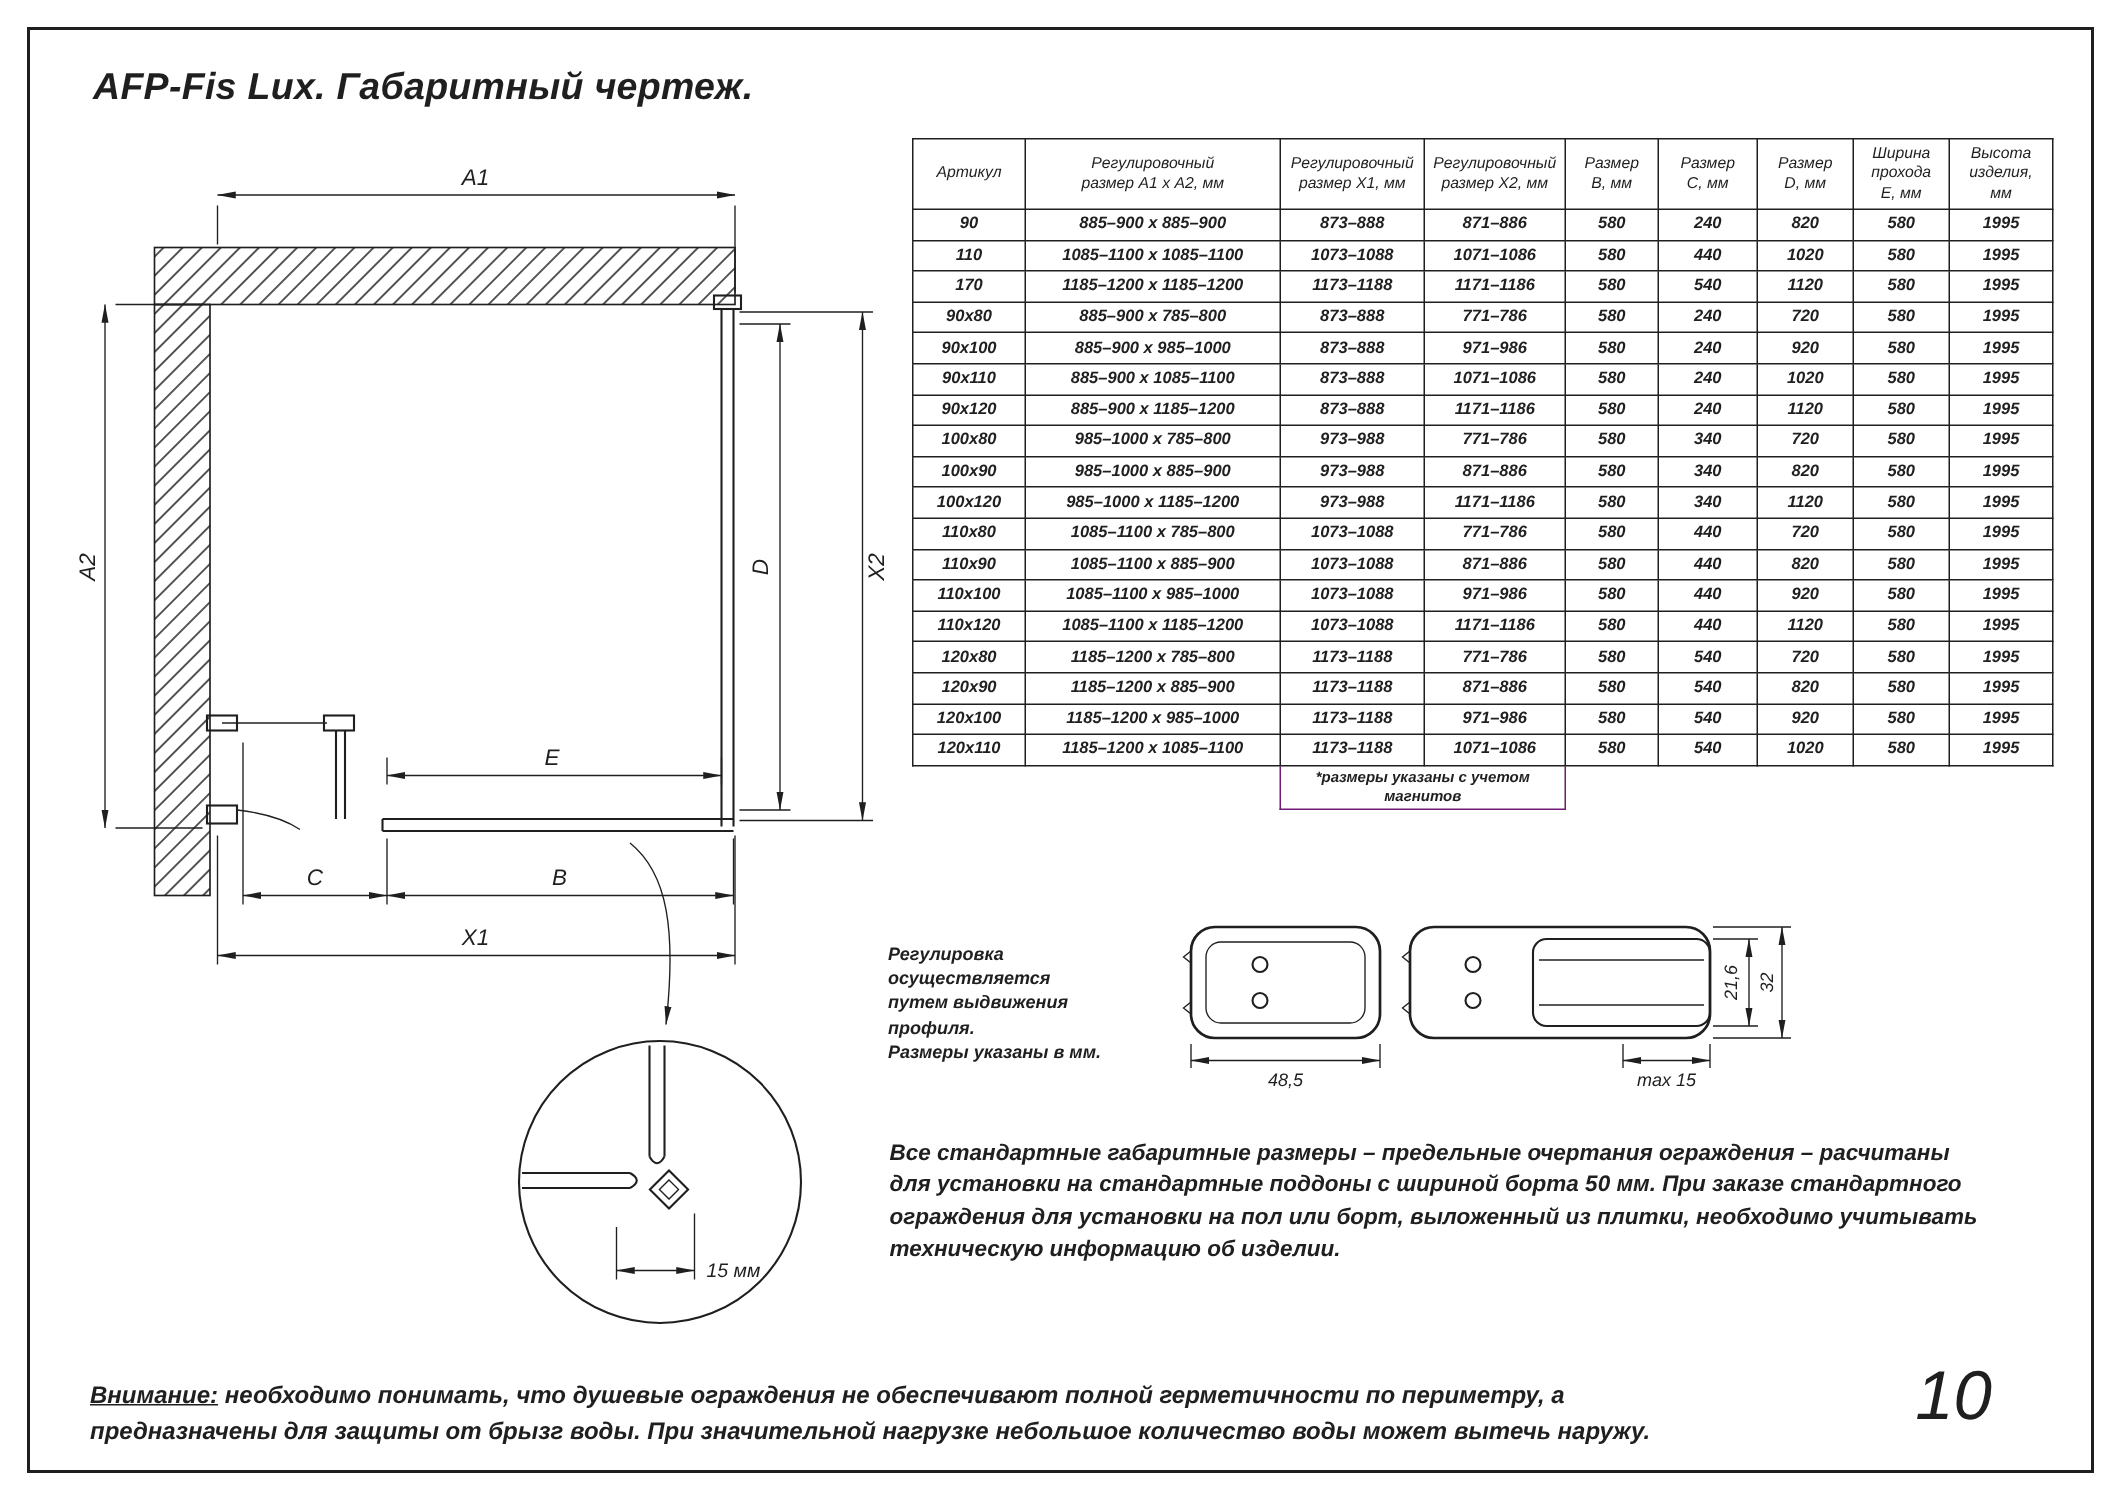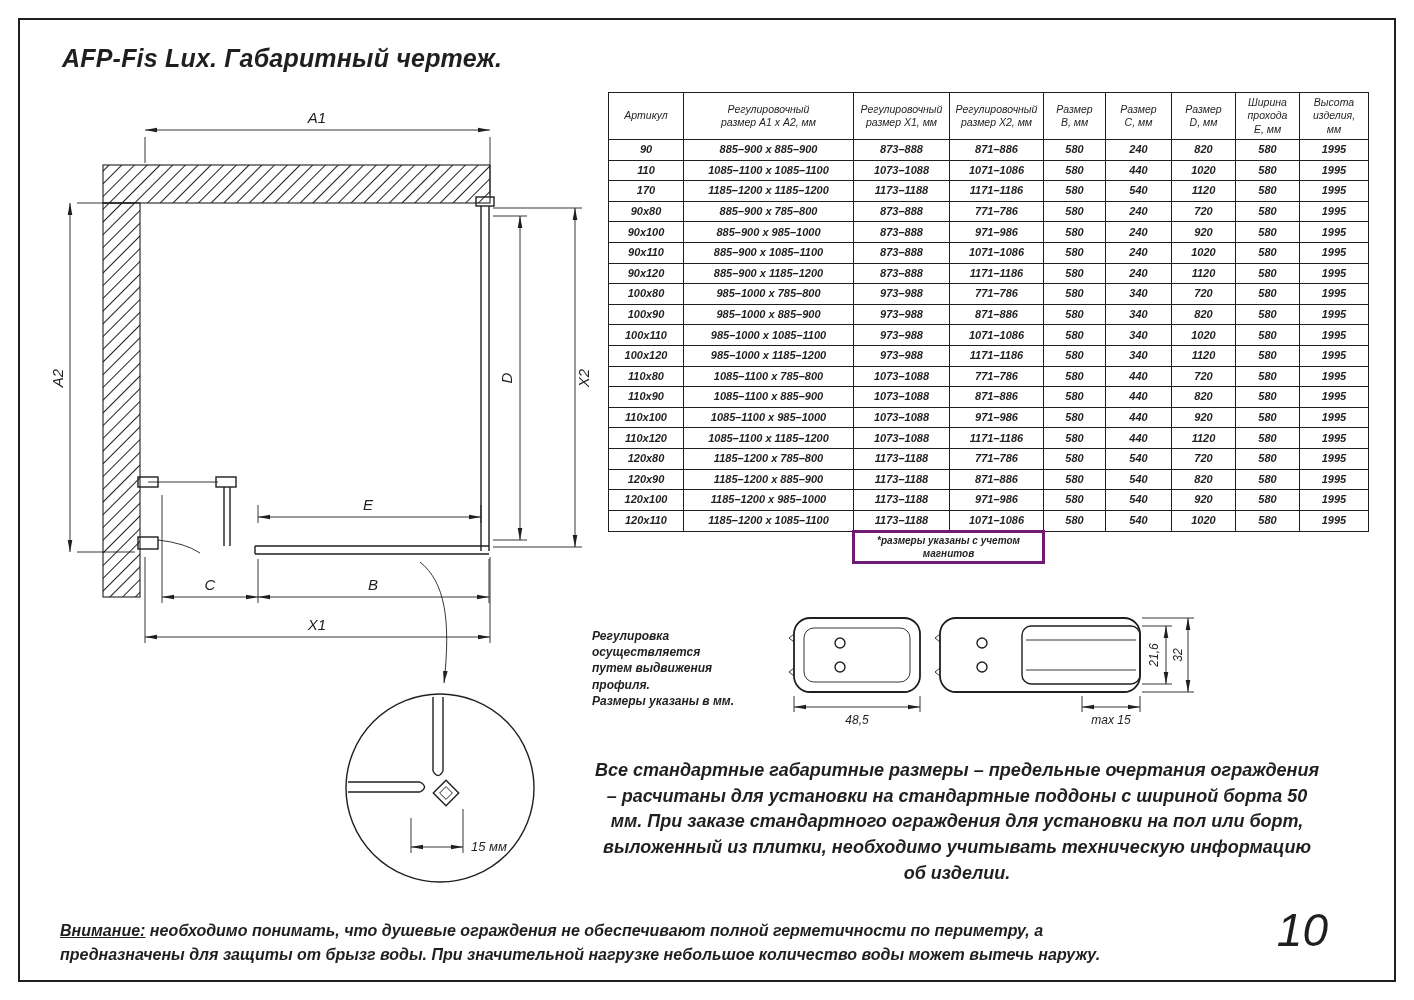--- a/index.html
+++ b/index.html
@@ -27,32 +27,32 @@
   .spec-table th {
     font-weight:400; font-size:10.5px; line-height:1.25;
     padding:2px 2px; height:42px; white-space:pre-line;
   }
   .spec-table td {
     font-weight:700; font-size:11px; line-height:1;
     padding:0 2px; height:19.6px;
   }
   .spec-table tfoot td { border:none; }
   .spec-table tfoot td.tfoot-note {
-    border:3px solid #701a75; font-size:10px; font-weight:700;
+    border:1px solid #701a75; font-size:10px; font-weight:700;
     white-space:pre-line; line-height:1.3; height:28px;
   }
 
   .adjust-note {
     position:absolute; left:592px; top:628px; width:172px;
     text-align:left; font-style:italic; font-weight:600;
     font-size:12px; line-height:1.35;
   }
   .description {
     position:absolute; left:593px; top:758px; width:728px;
-    font-style:italic; font-weight:700; font-size:18px; line-height:1.43;text-align:center;
+    font-style:italic; font-weight:700; font-size:15px; line-height:1.43;
   }
   .warning {
     position:absolute; left:60px; top:919px; width:1050px;
     font-style:italic; font-weight:700; font-size:16px; line-height:1.5;
   }
   .warning .label { text-decoration:underline; }
   .page-number {
     position:absolute; right:86px; top:903px;
     font-style:italic; font-weight:400; font-size:46px;
   }
@@ -305,31 +305,20 @@
         <td>985–1000 x 885–900</td>
         <td>973–988</td>
         <td>871–886</td>
         <td>580</td>
         <td>340</td>
         <td>820</td>
         <td>580</td>
         <td>1995</td>
       </tr>
       <tr>
-        <td>100x110</td>
-        <td>985–1000 x 1085–1100</td>
-        <td>973–988</td>
-        <td>1071–1086</td>
-        <td>580</td>
-        <td>340</td>
-        <td>1020</td>
-        <td>580</td>
-        <td>1995</td>
-      </tr>
-      <tr>
         <td>100x120</td>
         <td>985–1000 x 1185–1200</td>
         <td>973–988</td>
         <td>1171–1186</td>
         <td>580</td>
         <td>340</td>
         <td>1120</td>
         <td>580</td>
         <td>1995</td>
       </tr>

